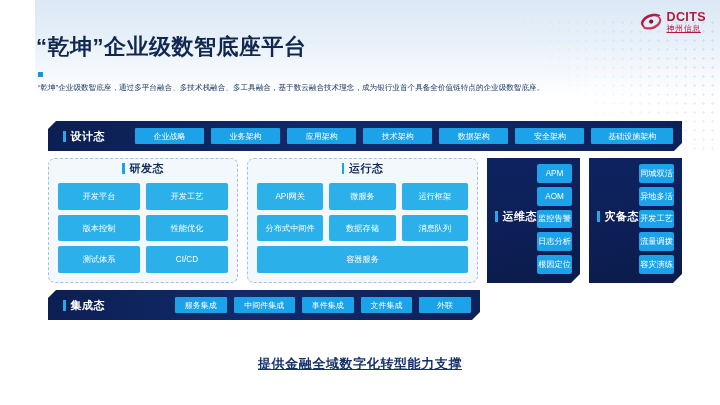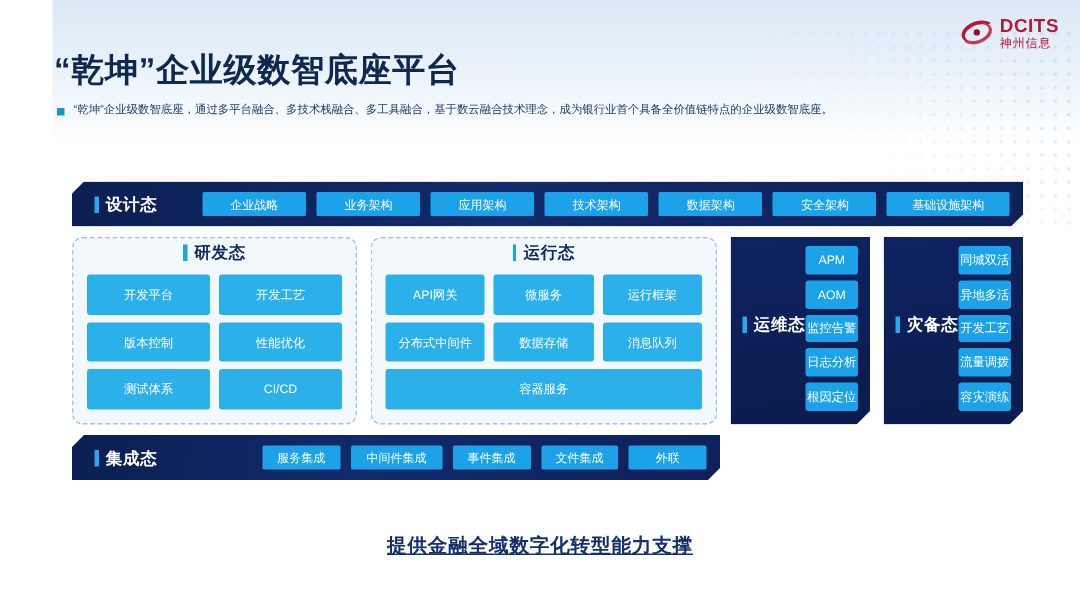--- a/index.html
+++ b/index.html
@@ -38,32 +38,32 @@
     display: flex; align-items: center; gap: 4px;
   }
   #logo .mark { width: 24px; height: 20px; flex: none; }
   #logo .words { line-height: 1; }
   #logo .en {
     font-size: 12.5px; font-weight: bold; color: #b4193c;
     letter-spacing: .4px; display: block;
   }
   #logo .cn {
     font-size: 8px; color: #b4193c; letter-spacing: .6px;
-    display: block; margin-top: 1px;
+    display: block; margin-top: 1px; text-decoration: underline;
   }
 
   
   #title {
     position: absolute; left: 36px; top: 32px;
     font-size: 22px; font-weight: bold; color: #10284f;
     letter-spacing: .5px; white-space: nowrap;
   }
   #subtitle-row {
     position: absolute; left: 38px; top: 68px;
-    display: flex; align-items: flex-start; gap: 6px;
+    display: flex; align-items: flex-start; gap: 6px; flex-direction: column;
   }
   #subtitle-row .bullet {
     width: 5px; height: 5px; background: #1696d8; margin-top: 4px; flex: none;
   }
   #subtitle {
     font-size: 7.6px; color: #1d3a66; line-height: 1.3; white-space: nowrap;
   }
 
   
   #diagram {

